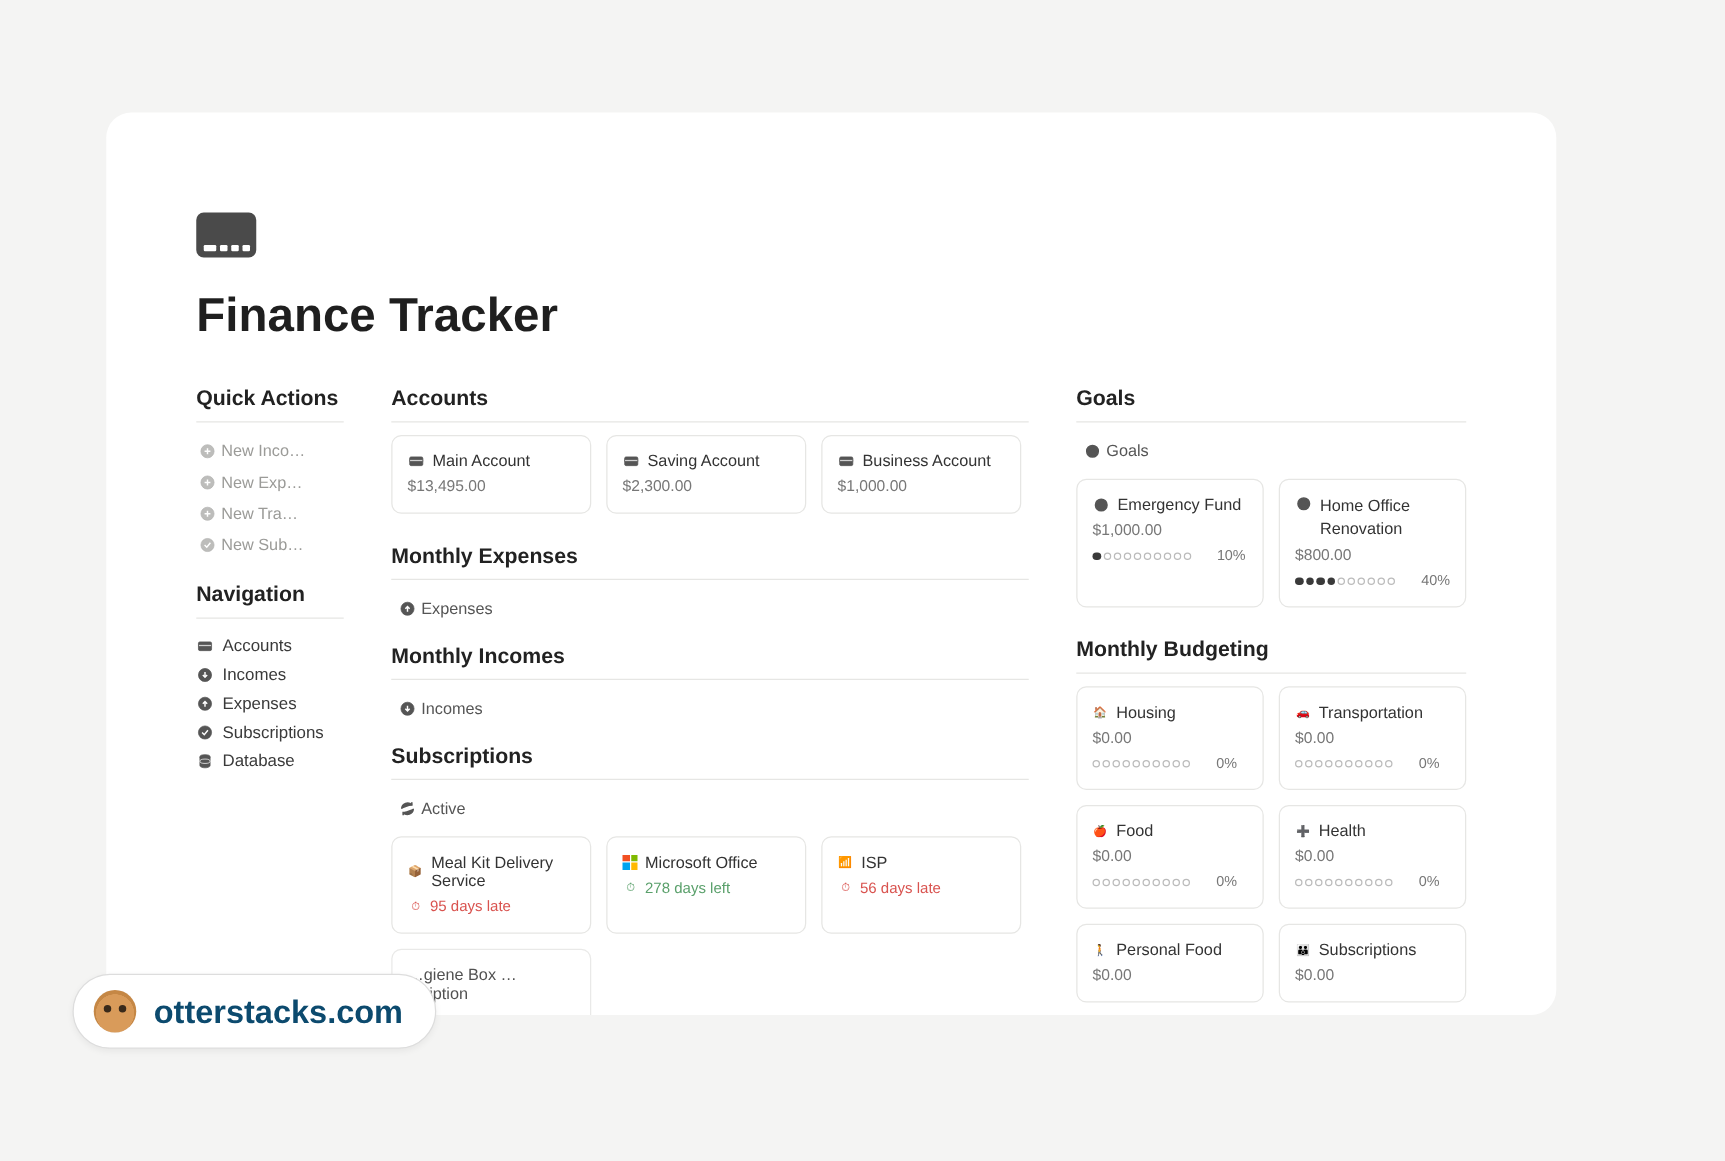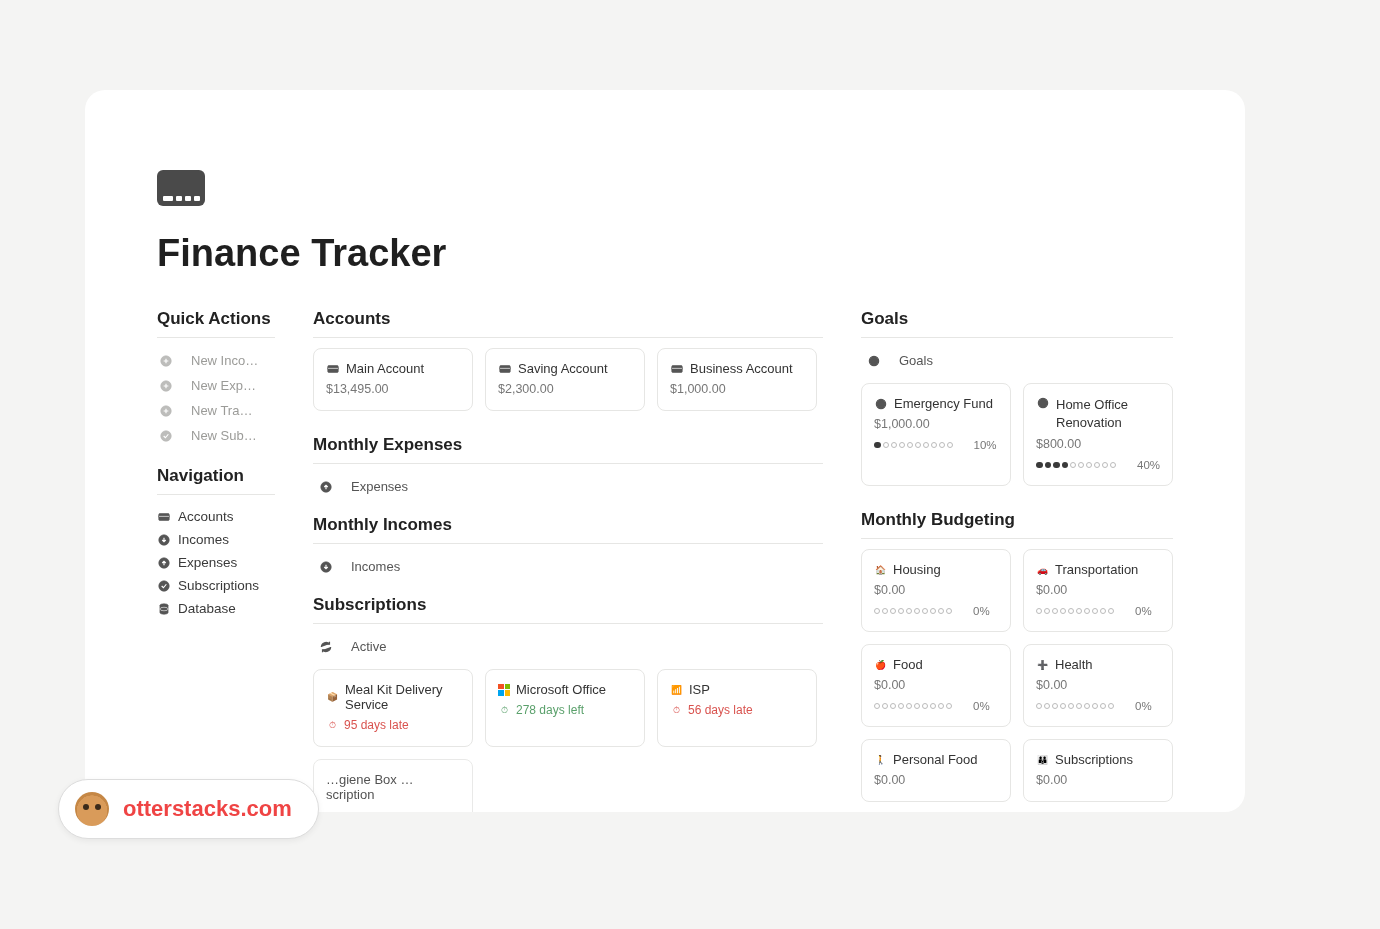--- a/index.html
+++ b/index.html
@@ -69,21 +69,21 @@
   }
   .section-hr {
     border: none;
     border-top: 1px solid #e6e6e4;
     margin-bottom: 10px;
   }
 
   .qa-item, .cat-tag {
     display: flex;
     align-items: center;
-    gap: 18px;
+    gap: 4px;
     font-size: 13px;
     color: #9b9b98;
     padding: 5px 2px;
     white-space: nowrap;
     overflow: hidden;
     text-overflow: ellipsis;
     cursor: pointer;
   }
   .qa-item .lbl {
     overflow: hidden;
@@ -215,23 +215,23 @@
     border-radius: 50%;
     position: relative;
   }
   .watermark .otter::before, .watermark .otter::after {
     content:''; position:absolute; width:6px; height:6px; background:#3a2a1a; border-radius:50%;
     top:12px;
   }
   .watermark .otter::before{ left:8px; }
   .watermark .otter::after{ right:8px; }
   .watermark .txt {
-    font-size: 22px;
+    font-size: 26px;
     font-weight: 700;
-    color: #ef4444;
+    color: #0c4a6e;
   }
 </style>
 </head>
 <body>
 
 <div class="window">
   <div class="app-icon">
     <div class="app-icon-dots">
         <span></span>
         <span></span>

